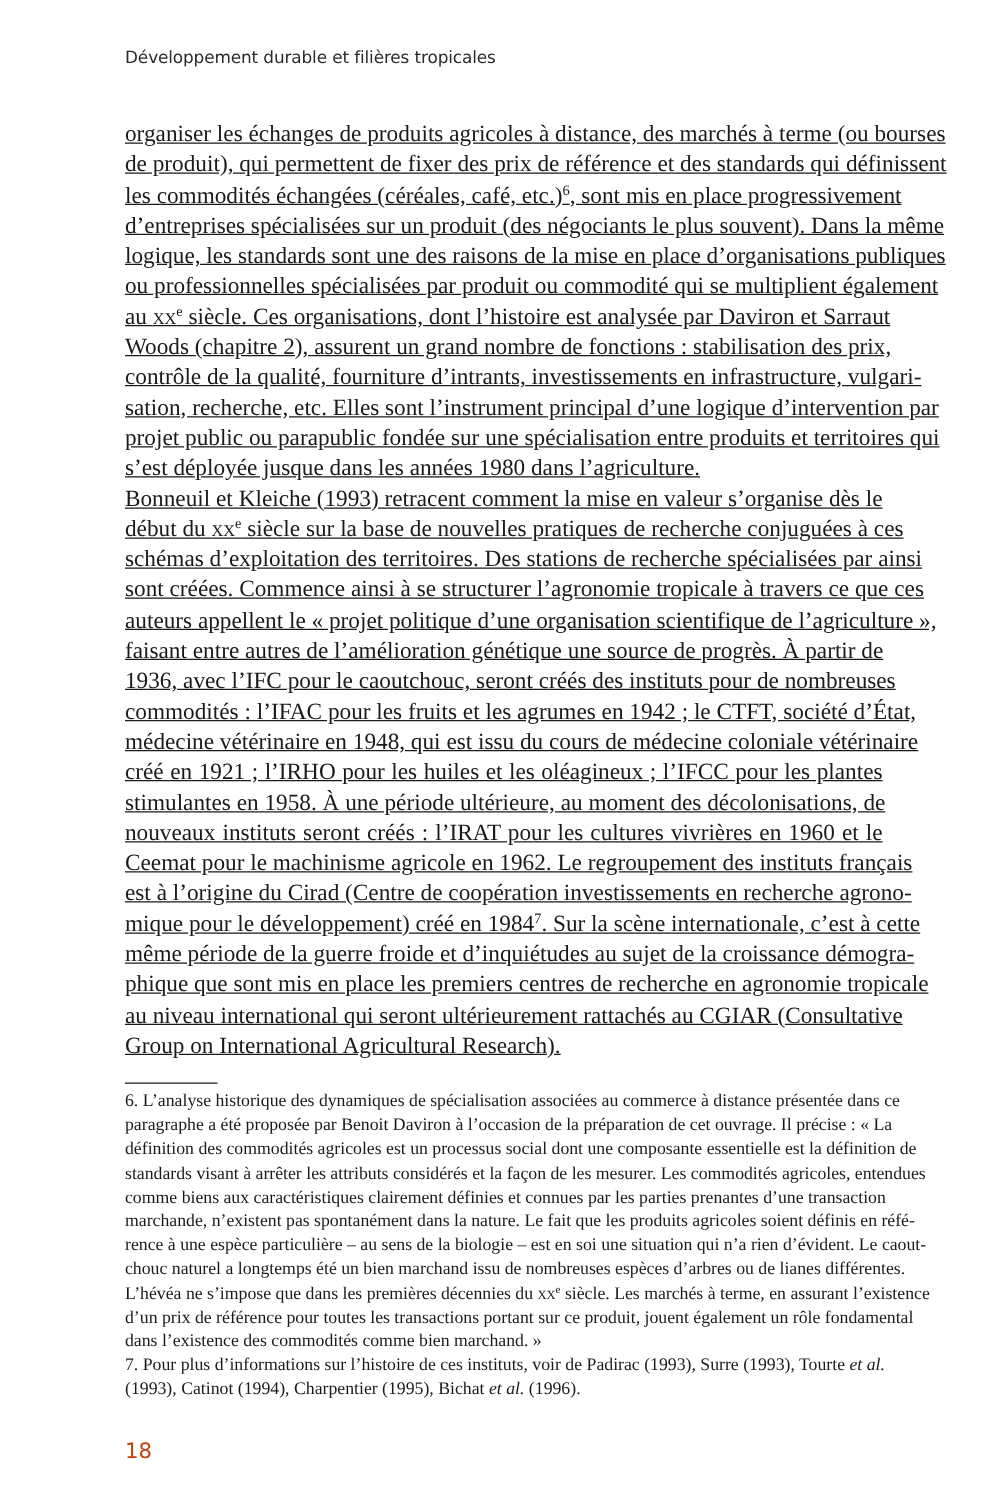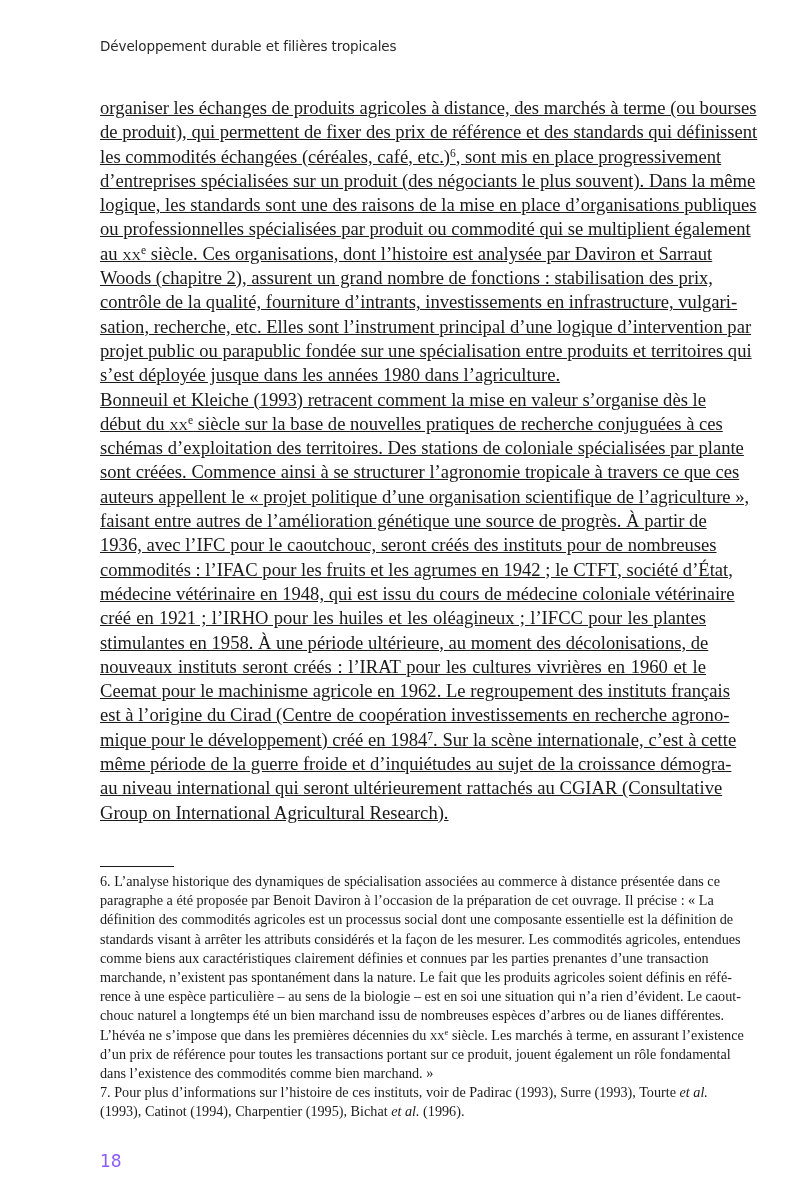--- a/index.html
+++ b/index.html
@@ -25,21 +25,21 @@
   }
   .footnotes {
     position: absolute; left: 100px; top: 872px; width: 606px;
     font-family: "Liberation Serif", serif; font-size: 14.2px; line-height: 19.2px; color: #1a1a1a;
   }
   .footnotes p { margin: 0; }
   .footnotes .line { text-align: justify; text-align-last: justify; }
   .footnotes .line.last { text-align-last: left; }
   .page-number {
     position: absolute; left: 100px; top: 1151px;
-    font-family: "DejaVu Sans", sans-serif; font-size: 17px; color: #8b5cf6;
+    font-family: "DejaVu Sans", sans-serif; font-size: 17px; color: #c2410c;
   }
 </style>
 </head>
 <body>
 
 <div class="header">Développement durable et filières tropicales</div>
 
 <div class="body-text" id="main-text">
     <p>
       <span class="line">organiser les échanges de produits agricoles à distance, des marchés à terme (ou bourses</span>
@@ -51,34 +51,35 @@
       <span class="line">au <span class="sc">xx</span><sup>e</sup> siècle. Ces organisations, dont l’histoire est analysée par Daviron et Sarraut</span>
       <span class="line">Woods (chapitre 2), assurent un grand nombre de fonctions : stabilisation des prix,</span>
       <span class="line">contrôle de la qualité, fourniture d’intrants, investissements en infrastructure, vulgari-</span>
       <span class="line">sation, recherche, etc. Elles sont l’instrument principal d’une logique d’intervention par</span>
       <span class="line">projet public ou parapublic fondée sur une spécialisation entre produits et territoires qui</span>
       <span class="line last">s’est déployée jusque dans les années 1980 dans l’agriculture.</span>
     </p>
     <p>
       <span class="line">Bonneuil et Kleiche (1993) retracent comment la mise en valeur s’organise dès le</span>
       <span class="line">début du <span class="sc">xx</span><sup>e</sup> siècle sur la base de nouvelles pratiques de recherche conjuguées à ces</span>
-      <span class="line">schémas d’exploitation des territoires. Des stations de coloniale spécialisées par plante</span>
+      <span class="line">schémas d’exploitation des territoires. Des stations de recherche spécialisées par ainsi</span>
       <span class="line">sont créées. Commence ainsi à se structurer l’agronomie tropicale à travers ce que ces</span>
       <span class="line">auteurs appellent le « projet politique d’une organisation scientifique de l’agriculture »,</span>
       <span class="line">faisant entre autres de l’amélioration génétique une source de progrès. À partir de</span>
       <span class="line">1936, avec l’IFC pour le caoutchouc, seront créés des instituts pour de nombreuses</span>
       <span class="line">commodités : l’IFAC pour les fruits et les agrumes en 1942 ; le CTFT, société d’État,</span>
       <span class="line">médecine vétérinaire en 1948, qui est issu du cours de médecine coloniale vétérinaire</span>
       <span class="line">créé en 1921 ; l’IRHO pour les huiles et les oléagineux ; l’IFCC pour les plantes</span>
       <span class="line">stimulantes en 1958. À une période ultérieure, au moment des décolonisations, de</span>
       <span class="line">nouveaux instituts seront créés : l’IRAT pour les cultures vivrières en 1960 et le</span>
       <span class="line">Ceemat pour le machinisme agricole en 1962. Le regroupement des instituts français</span>
       <span class="line">est à l’origine du Cirad (Centre de coopération investissements en recherche agrono-</span>
       <span class="line">mique pour le développement) créé en 1984<sup>7</sup>. Sur la scène internationale, c’est à cette</span>
       <span class="line">même période de la guerre froide et d’inquiétudes au sujet de la croissance démogra-</span>
+      <span class="line">phique que sont mis en place les premiers centres de recherche en agronomie tropicale</span>
       <span class="line">au niveau international qui seront ultérieurement rattachés au CGIAR (Consultative</span>
       <span class="line last">Group on International Agricultural Research).</span>
     </p>
   </div>
 
 <div class="rule"></div>
 
 <div class="footnotes" id="footnotes">
     <p>
       <span class="line">6. L’analyse historique des dynamiques de spécialisation associées au commerce à distance présentée dans ce</span>

